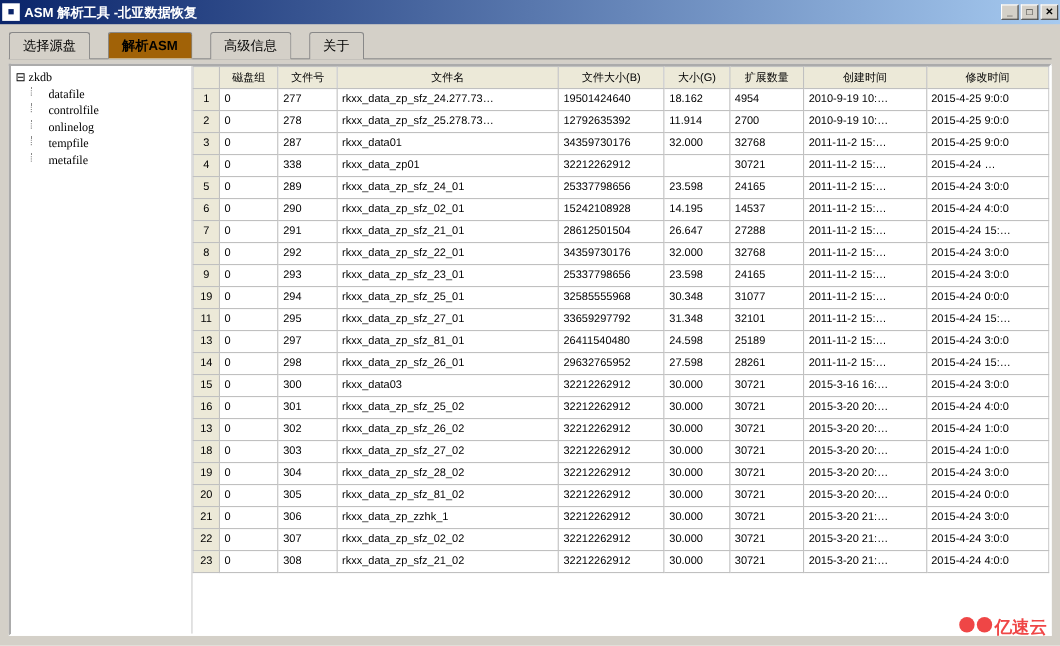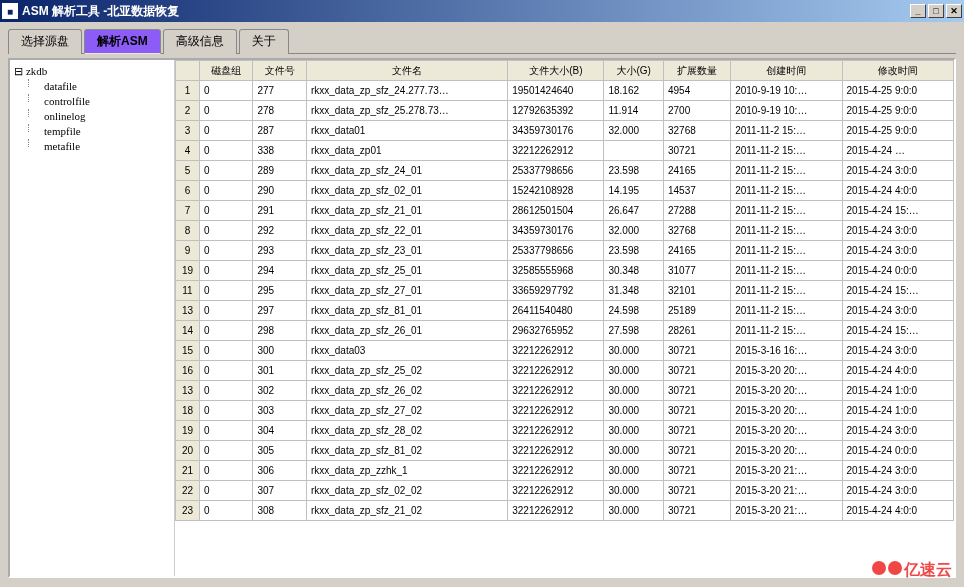--- a/index.html
+++ b/index.html
@@ -3,22 +3,22 @@
 <meta charset="utf-8">
 <style>
 * { box-sizing: border-box; margin: 0; padding: 0; }
 body { font-family: "SimSun", "Tahoma", sans-serif; font-size: 12px; background: #d4d0c8; width: 964px; height: 587px; overflow: hidden; position: relative; }
 .titlebar { height: 22px; background: linear-gradient(to right, #0a246a, #a6caf0); color: #fff; display: flex; align-items: center; padding: 0 2px; font-weight: bold; }
 .titlebar .icon-box { width: 16px; height: 16px; background: #fff; margin-right: 4px; display:flex; align-items:center; justify-content:center; color:#0a246a; font-size:10px;}
 .title-text { flex: 1; }
 .win-btns { display: flex; }
 .win-btn { width: 16px; height: 14px; background: #d4d0c8; border: 1px solid #fff; border-right-color:#404040; border-bottom-color:#404040; margin-left: 2px; color: #000; font-size: 9px; display:flex; align-items:center; justify-content:center; font-family: "Marlett", sans-serif; }
 .tabs { display: flex; border-bottom: 1px solid #888; margin: 6px 8px 0 8px; }
-.tab { padding: 3px 12px; border: 1px solid #888; border-bottom: none; margin-right: 2px; background: #d4d0c8; border-top-left-radius:3px; border-top-right-radius:3px; position:relative; top:1px;}
-.tab.active { background: #8b5cf6; border-bottom: 1px solid #ece9d8; font-weight:bold;}
+.tab { padding: 3px 12px; border: 1px solid #888; border-bottom: none; margin-right: 16px; background: #d4d0c8; border-top-left-radius:3px; border-top-right-radius:3px; position:relative; top:1px;}
+.tab.active { background: #a16207; border-bottom: 1px solid #ece9d8; font-weight:bold;}
 .panel { border: 2px inset #fff; margin: 4px 8px 8px 8px; height: 520px; display: flex; background: #fff; position:relative;}
 .tree { width: 165px; border-right: 1px solid #ccc; padding: 4px; font-family: "Tahoma"; font-size:11px; color:#000; overflow:auto;}
 .tree-node { white-space: nowrap; line-height: 15px; }
 .tree-root::before { content: "⊟ "; }
 .tree-child { padding-left: 30px; position:relative;}
 .tree-child::before { content:""; position:absolute; left:14px; top:0; bottom:50%; border-left:1px dotted #888;}
 .table-wrap { flex: 1; overflow: auto; position:relative;}
 table { border-collapse: collapse; width: 100%; font-size: 10px; }
 th, td { border: 1px solid #c0c0c0; padding: 2px 4px; height: 20px; white-space: nowrap; overflow:hidden; text-align:left;}
 th { background: #ece9d8; font-weight: normal; text-align:center;}

